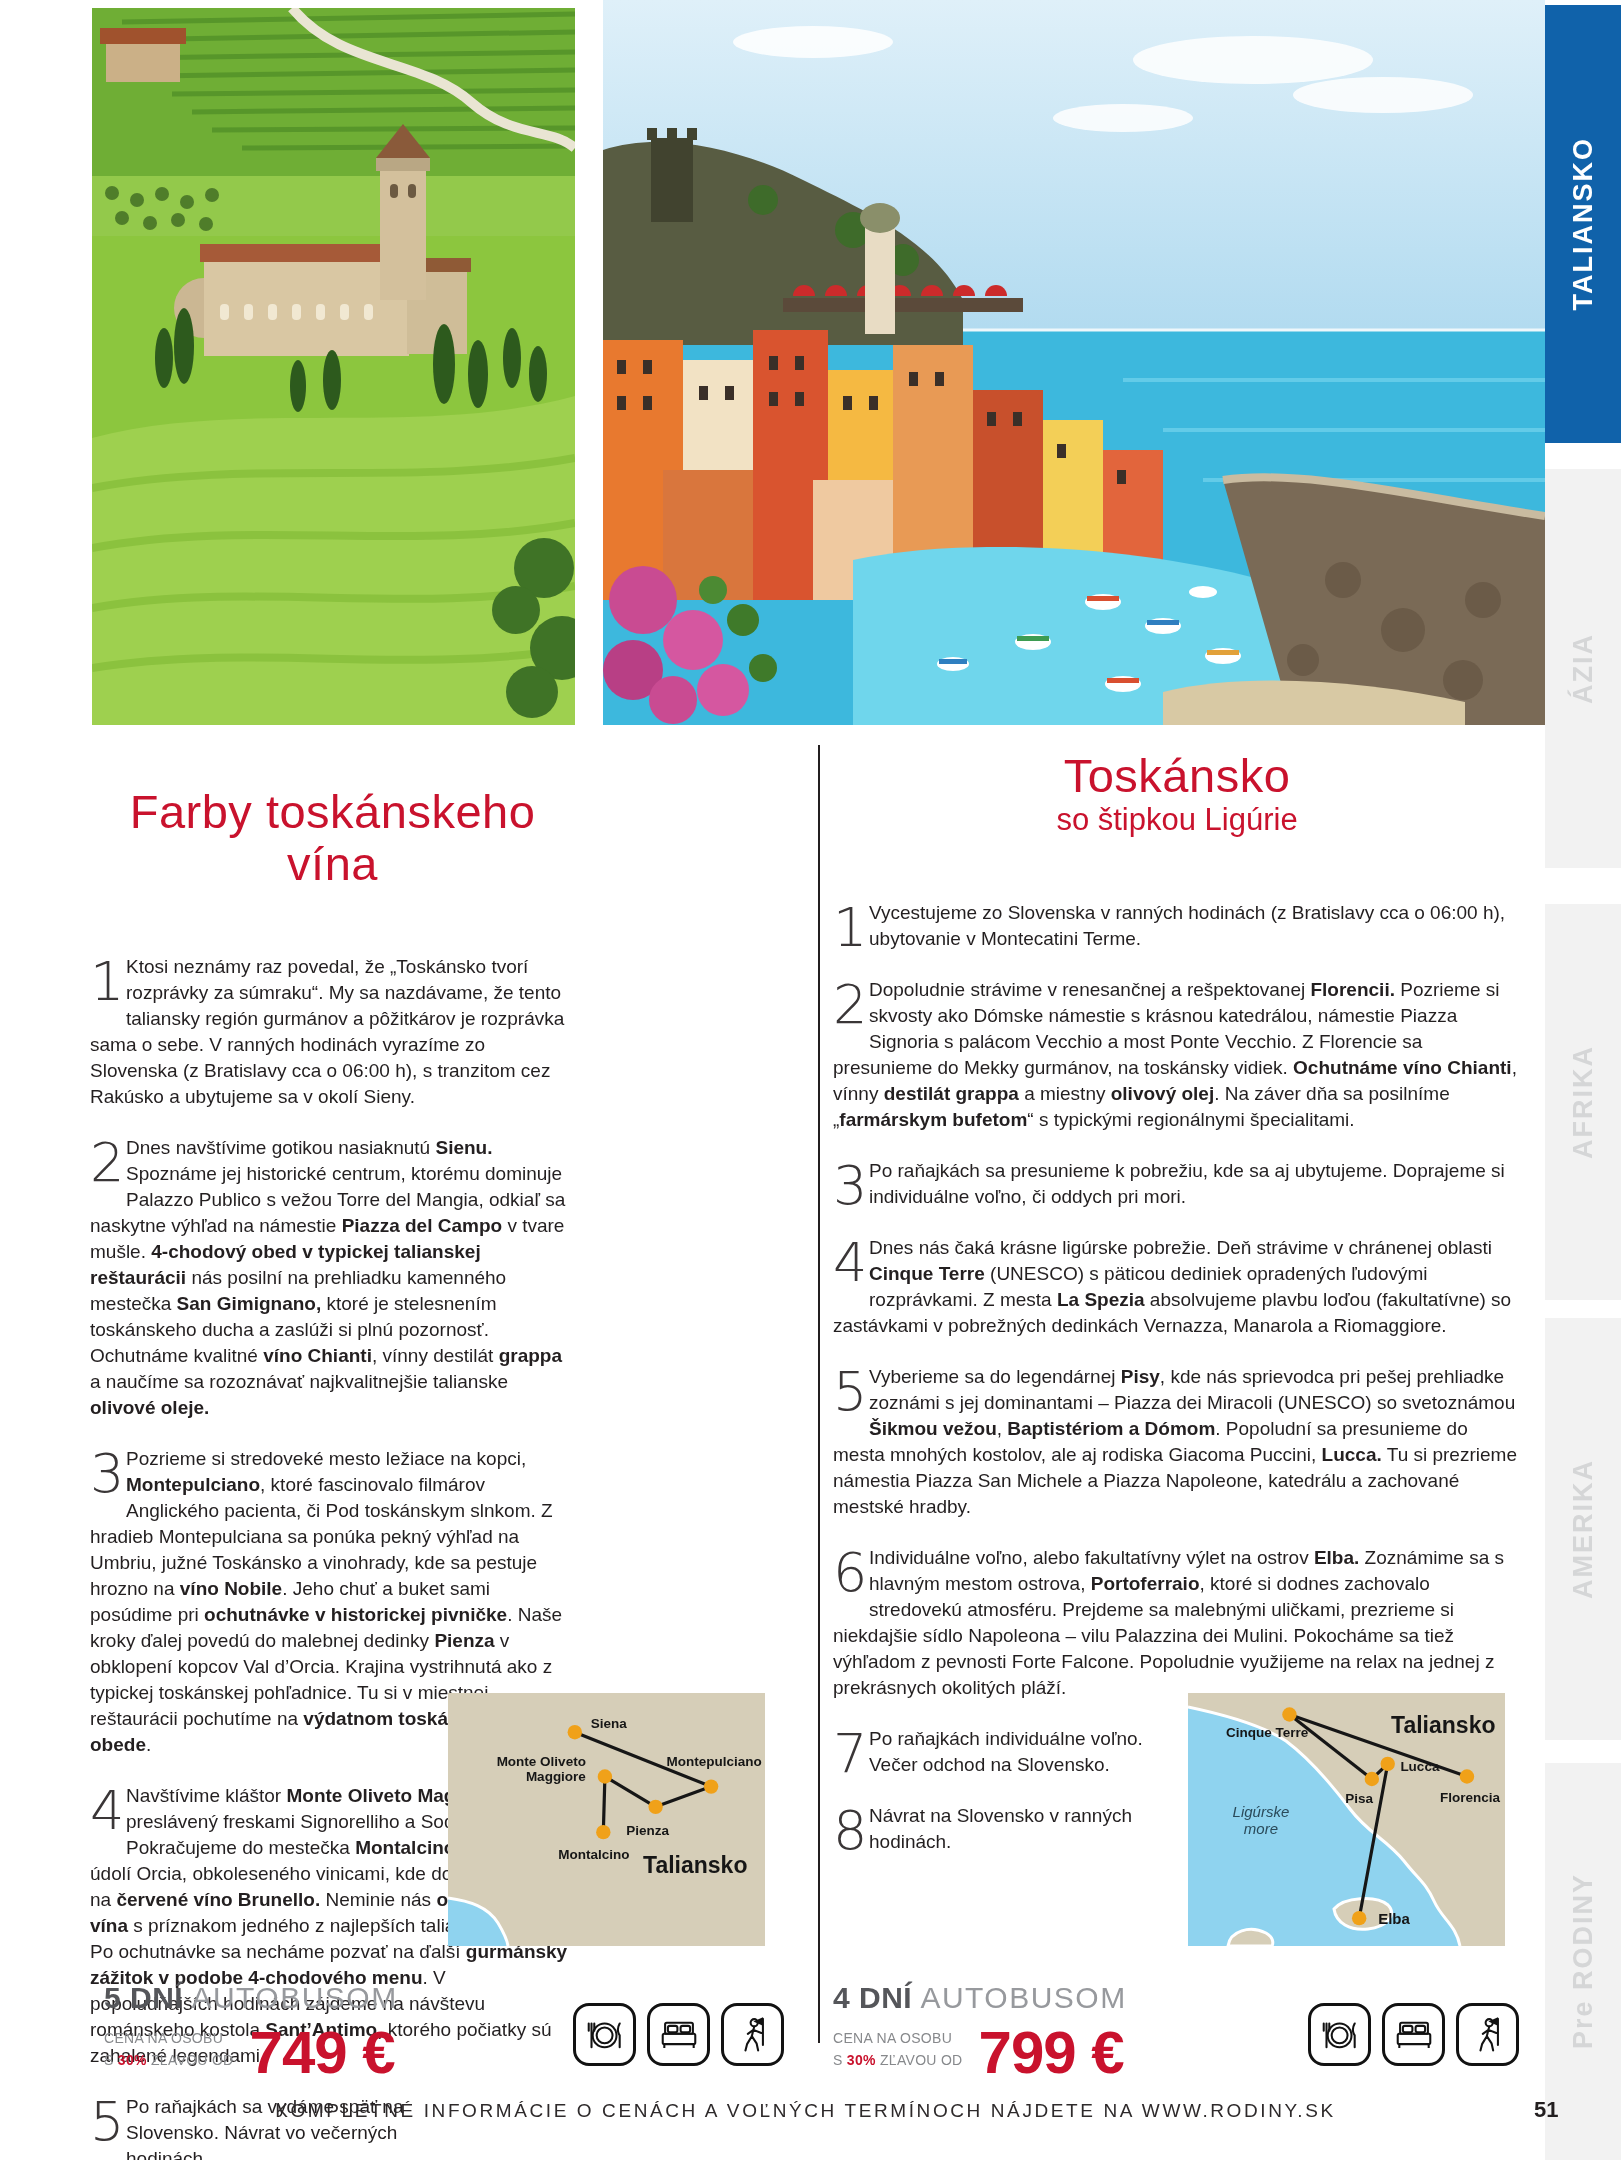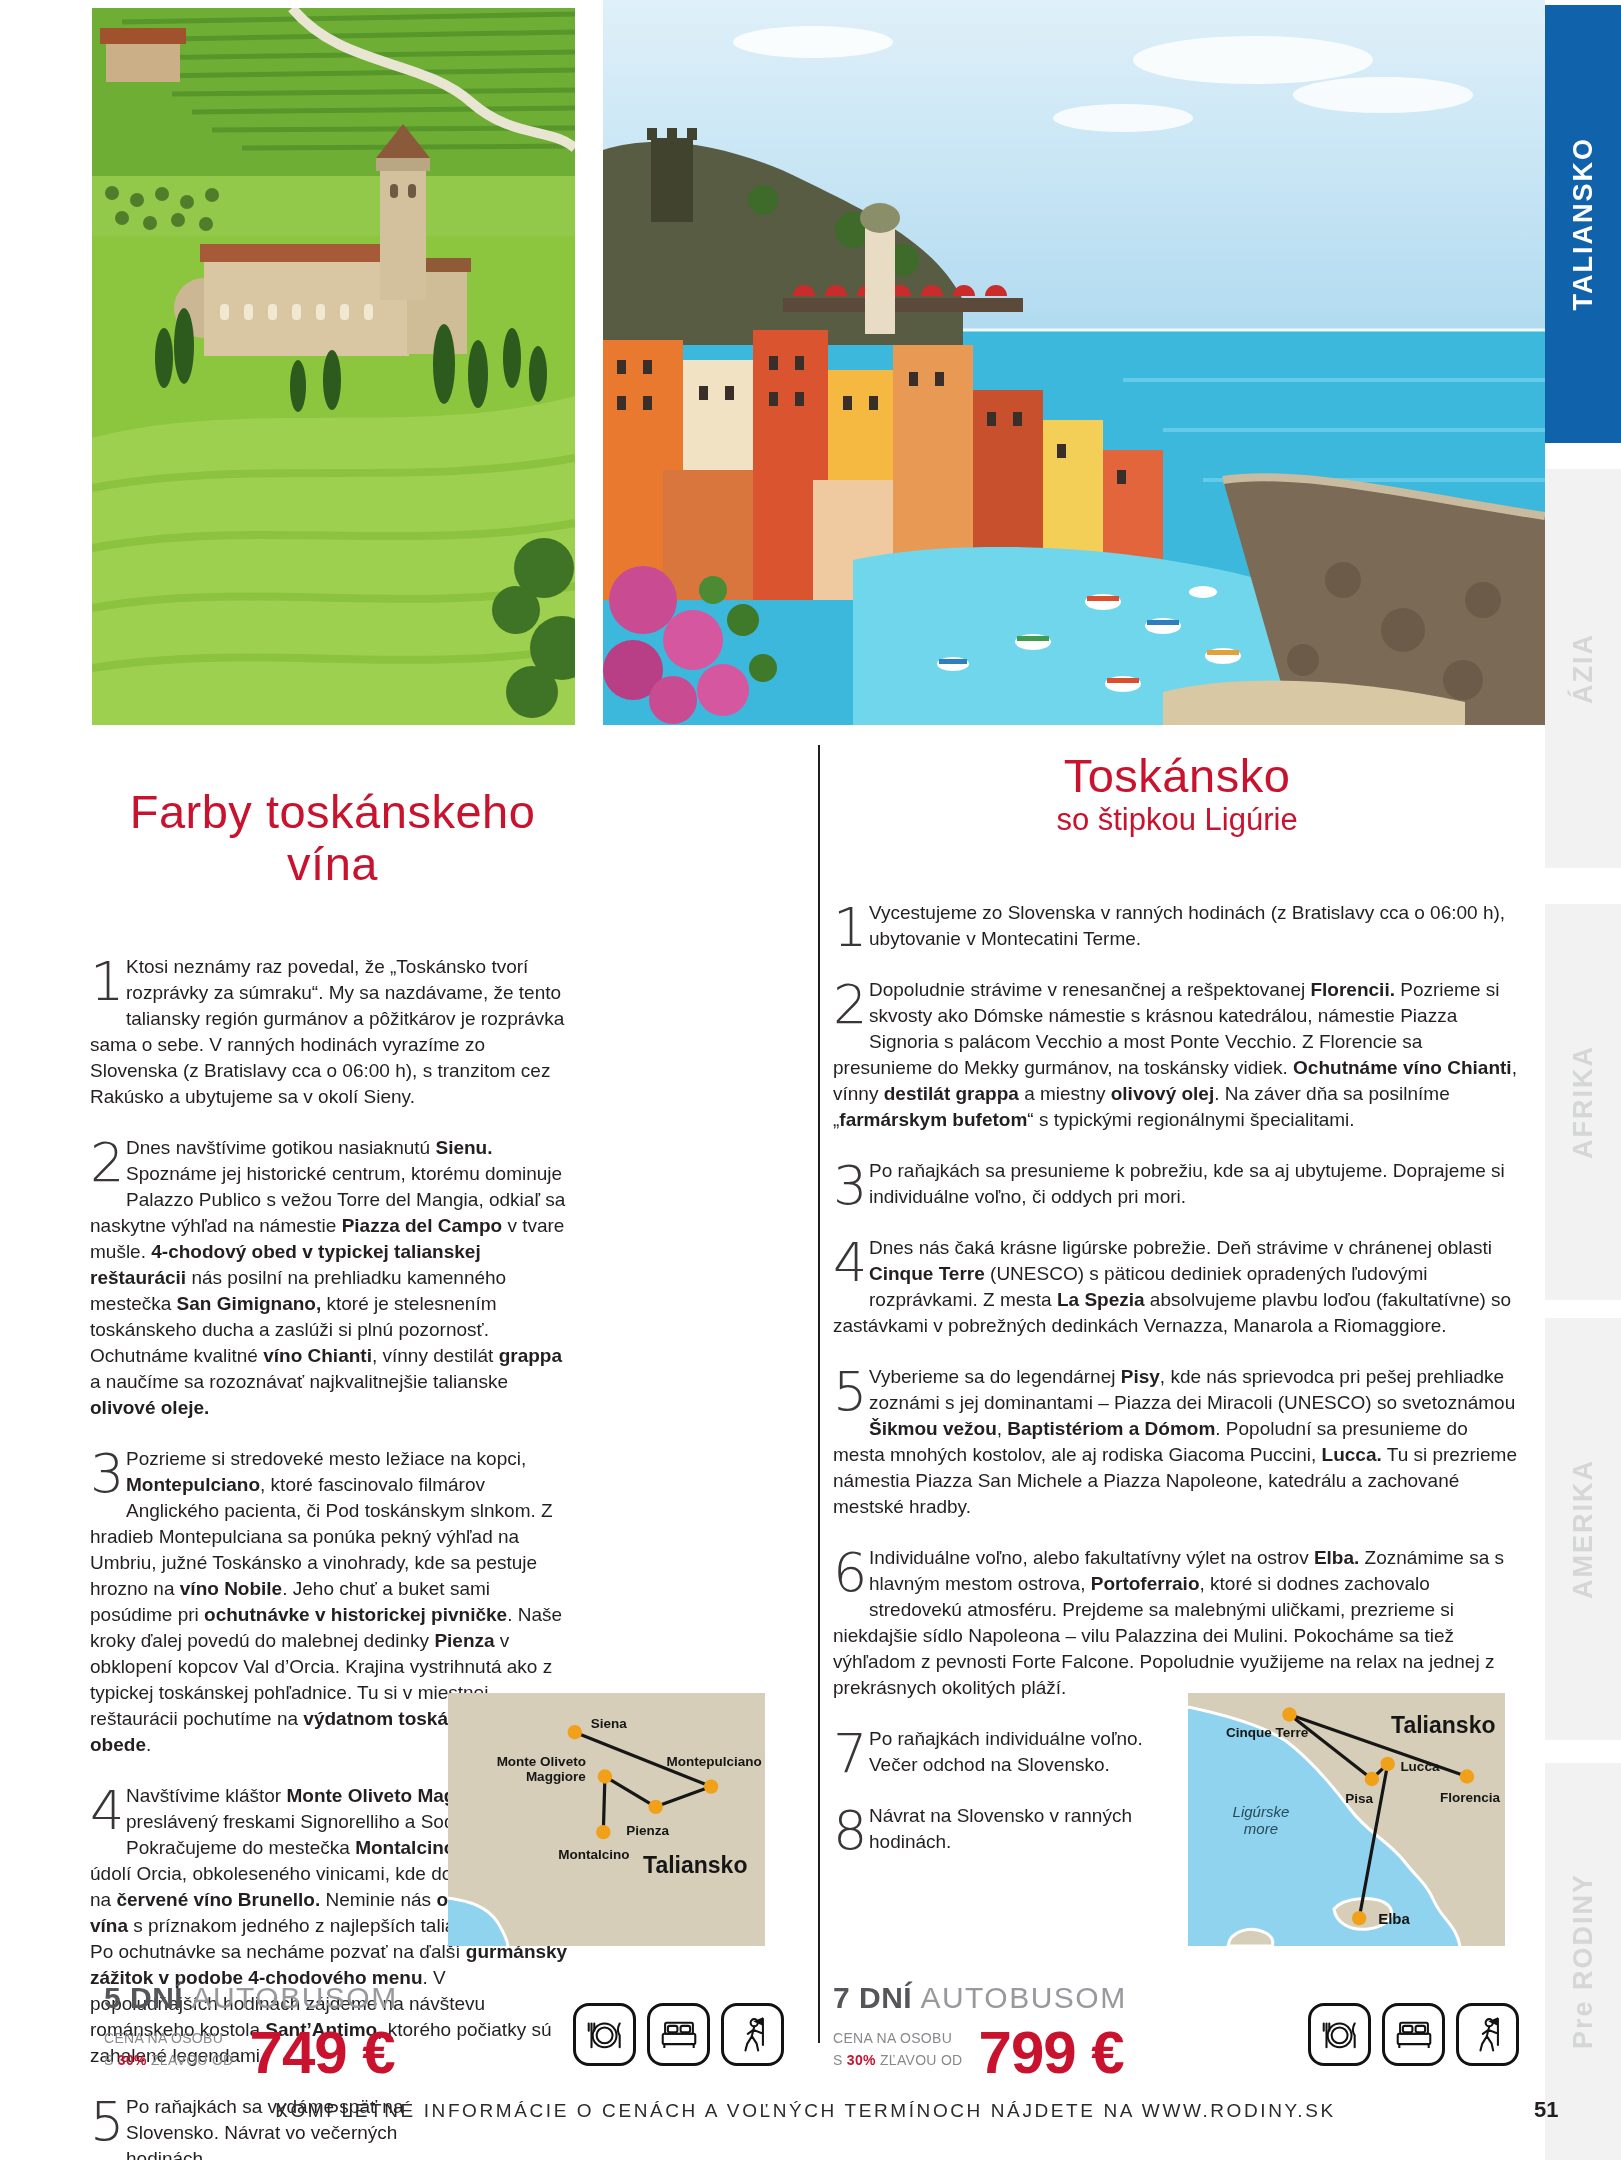--- a/index.html
+++ b/index.html
@@ -344,21 +344,21 @@
     <div class="price-flex">
       <div class="price-labels">
         <div>CENA NA OSOBU</div>
         <div><span>S</span> <span class="disc">30%</span> <span>ZĽAVOU OD</span></div>
       </div>
       <div class="price-big">749 €</div>
     </div>
   </div>
 
   <div class="price-info price-right-pos">
-    <div class="duration"><b>7 DNÍ</b> <span>AUTOBUSOM</span></div>
+    <div class="duration"><b>4 DNÍ</b> <span>AUTOBUSOM</span></div>
     <div class="price-flex">
       <div class="price-labels">
         <div>CENA NA OSOBU</div>
         <div><span>S</span> <span class="disc">30%</span> <span>ZĽAVOU OD</span></div>
       </div>
       <div class="price-big">799 €</div>
     </div>
   </div>
 
   <div class="icons-row icons-left-pos">

